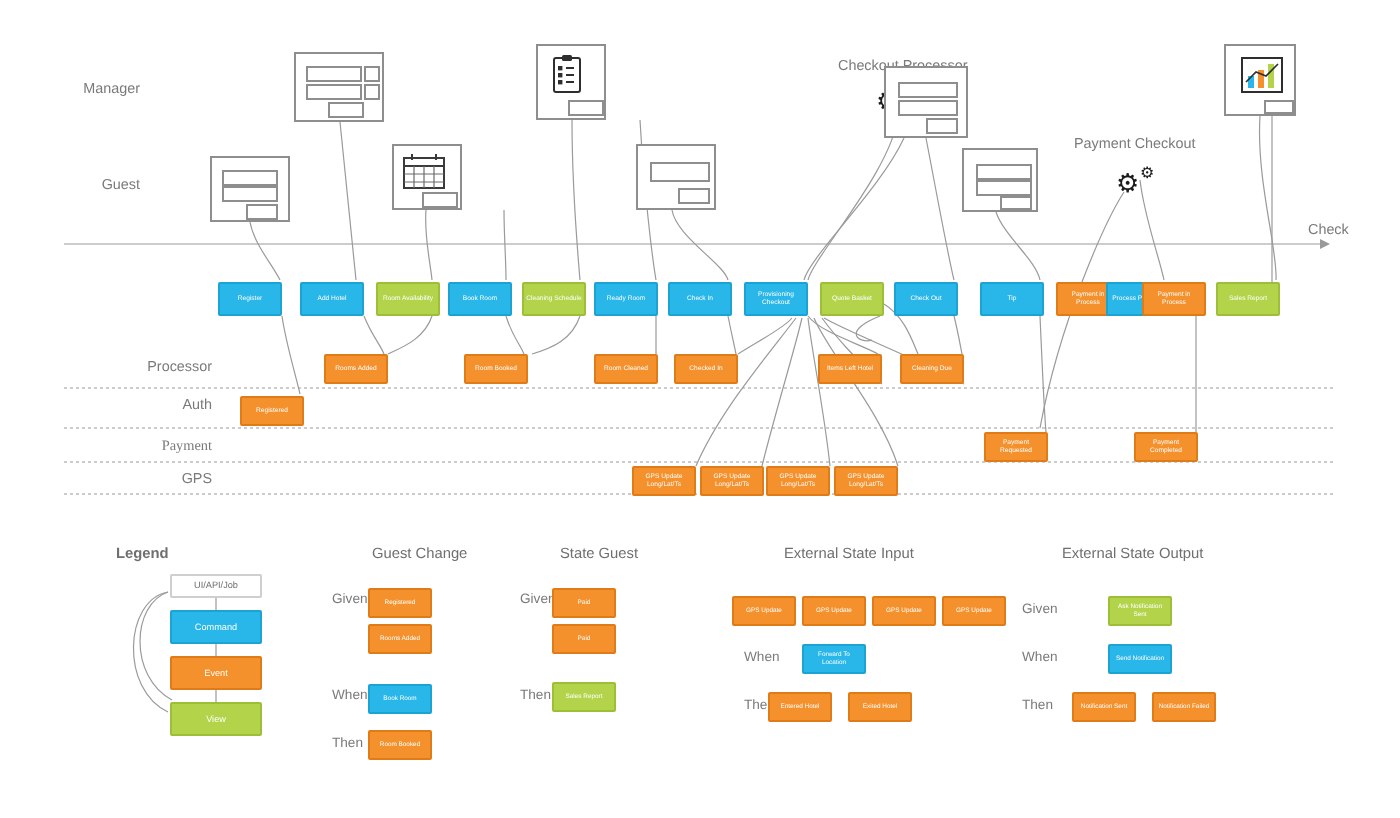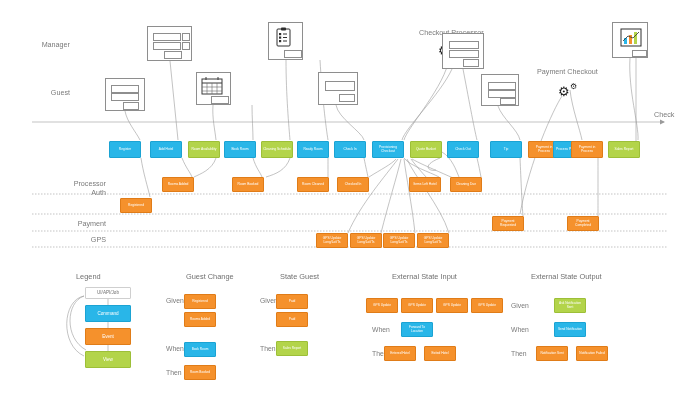--- a/index.html
+++ b/index.html
@@ -128,22 +128,22 @@
   <div class="axis-label" style="left:537px;top:67px;">Payment Checkout</div>
 
   <div class="gear big" style="left:438px;top:44px;">⚙</div>
   <div class="gear small" style="left:451px;top:42px;">⚙</div>
   <div class="gear big" style="left:558px;top:85px;">⚙</div>
   <div class="gear small" style="left:570px;top:83px;">⚙</div>
 
   <div class="axis-label" style="left:654px;top:110px;">Check</div>
 
   <div class="lane-label" style="left:26px;top:183px;width:80px;">Processor</div>
-  <div class="lane-label" style="left:26px;top:192px;width:80px;">Auth</div>
-  <div class="lane-label" style="left:26px;top:223px;width:80px;">Payment</div>
+  <div class="lane-label" style="left:26px;top:202px;width:80px;">Auth</div>
+  <div class="lane-label" style="left:26px;top:223px;width:80px;font-family:Liberation Serif, serif;">Payment</div>
   <div class="lane-label" style="left:26px;top:239px;width:80px;">GPS</div>
 
   <div class="screen" style="left:105px;top:78px;width:40px;height:33px;">
     <div class="bar" style="left:5px;top:6px;width:26px;height:6px;"></div>
     <div class="bar" style="left:5px;top:14px;width:26px;height:6px;"></div>
     <div class="bar" style="left:17px;top:23px;width:14px;height:6px;"></div>
   </div>
 
   <div class="screen" style="left:147px;top:26px;width:45px;height:35px;">
     <div class="bar" style="left:5px;top:6px;width:26px;height:6px;"></div>
@@ -243,21 +243,21 @@
       <div class="sticky evt" style="left: 409px; top: 177px; width: 32px; height: 15px;">Items Left Hotel</div>
       <div class="sticky evt" style="left: 450px; top: 177px; width: 32px; height: 15px;">Cleaning Due</div>
       <div class="sticky evt" style="left: 492px; top: 216px; width: 32px; height: 15px;">Payment Requested</div>
       <div class="sticky evt" style="left: 567px; top: 216px; width: 32px; height: 15px;">Payment Completed</div>
       <div class="sticky evt" style="left: 316px; top: 233px; width: 32px; height: 15px;">GPS Update Long/Lat/Ts</div>
       <div class="sticky evt" style="left: 350px; top: 233px; width: 32px; height: 15px;">GPS Update Long/Lat/Ts</div>
       <div class="sticky evt" style="left: 383px; top: 233px; width: 32px; height: 15px;">GPS Update Long/Lat/Ts</div>
       <div class="sticky evt" style="left: 417px; top: 233px; width: 32px; height: 15px;">GPS Update Long/Lat/Ts</div>
     </div>
 
-  <div class="sect-title" style="left:76px;top:272px;">Legend</div>
+  <div class="sect-title" style="left:58px;top:272px;font-weight:bold;">Legend</div>
   <div class="legend-sticky uiapi" style="left:85px;top:287px;width:46px;height:12px;">UI/API/Job</div>
   <div class="legend-sticky cmd" style="left:85px;top:305px;width:46px;height:17px;">Command</div>
   <div class="legend-sticky evt" style="left:85px;top:328px;width:46px;height:17px;">Event</div>
   <div class="legend-sticky view" style="left:85px;top:351px;width:46px;height:17px;">View</div>
 
   <div class="sect-title" style="left:186px;top:272px;">Guest Change</div>
   <div class="sect-title" style="left:280px;top:272px;">State Guest</div>
   <div class="sect-title" style="left:392px;top:272px;">External State Input</div>
   <div class="sect-title" style="left:531px;top:272px;">External State Output</div>
 

